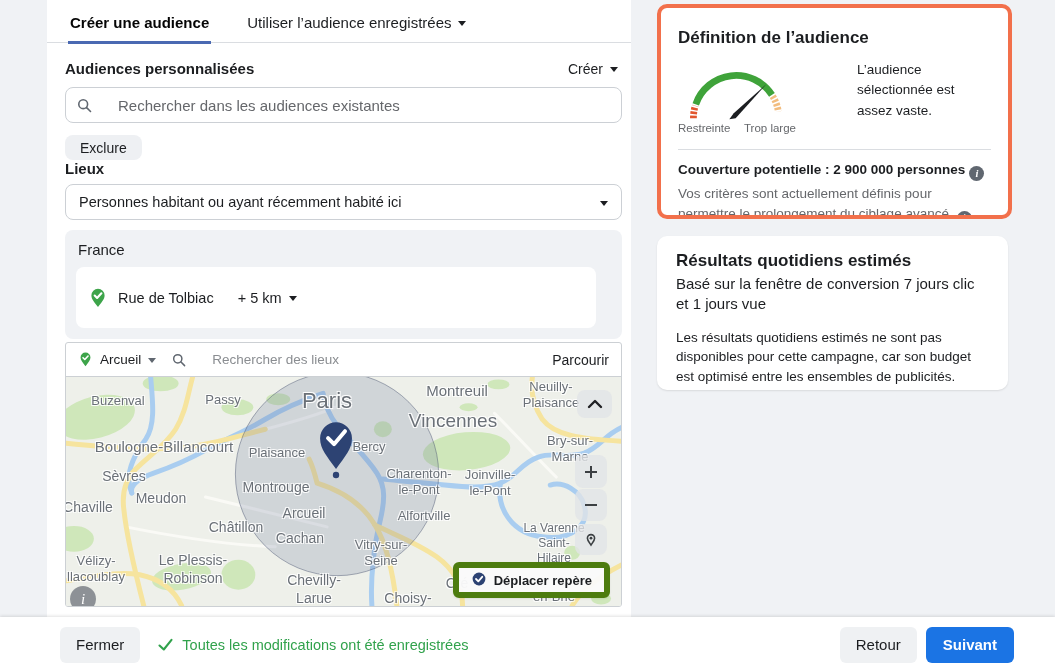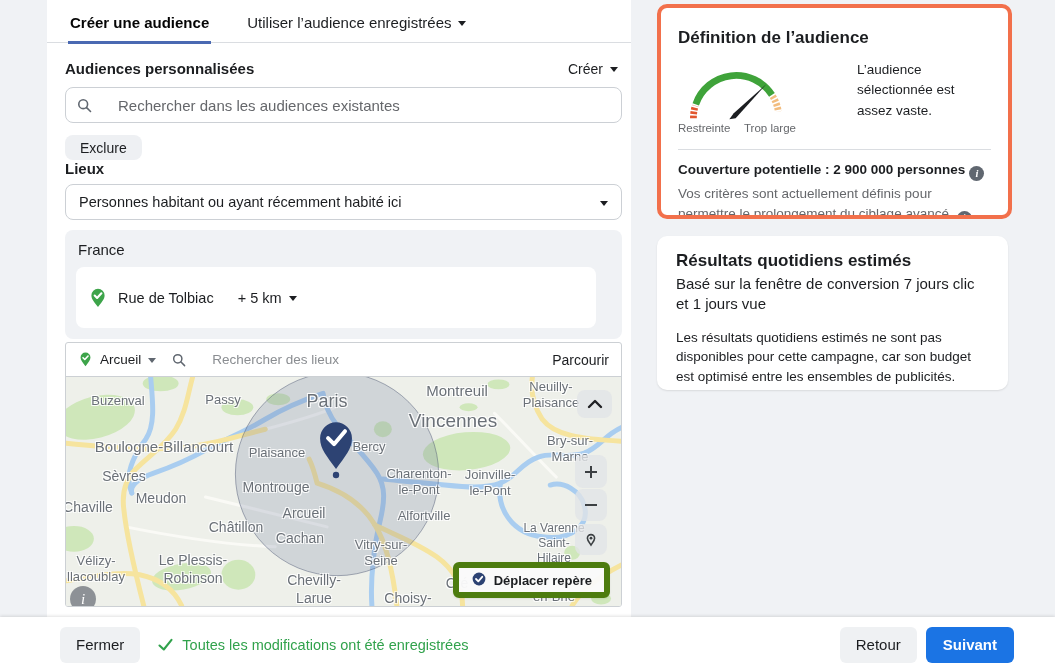--- a/index.html
+++ b/index.html
@@ -197,21 +197,21 @@
               <path d="M 468 0 C 466 16 470 30 478 42 C 490 58 516 62 558 64"></path>
               <path d="M 558 188 C 538 198 520 210 508 229"></path>
               <path d="M 0 204 C 28 200 52 194 74 198 C 94 202 108 212 116 229"></path>
             </g>
             <circle cx="272" cy="97" r="102" fill="rgba(104,120,155,0.22)" stroke="rgba(84,95,120,0.5)" stroke-width="1"></circle>
           </svg>
 
           <div style="position:absolute;left:0;top:0;width:556px;height:229px;">
               <span class="map-label" style="left: 52px; top: 24px; font-size: 13px;">Buzenval</span>
               <span class="map-label" style="left: 157px; top: 23px; font-size: 13px;">Passy</span>
-              <span class="map-label" style="left: 261px; top: 24px; font-size: 18px; text-align: right;">Paris</span>
+              <span class="map-label" style="left: 261px; top: 24px; font-size: 22px; text-align: right;">Paris</span>
               <span class="map-label" style="left: 391px; top: 14px; font-size: 15px;">Montreuil</span>
               <span class="map-label" style="left: 485px; top: 18px; font-size: 13px;">Neuilly-
 Plaisance</span>
               <span class="map-label" style="left: 387px; top: 44px; font-size: 19px;">Vincennes</span>
               <span class="map-label" style="left: 98px; top: 70px; font-size: 15px;">Boulogne-Billancourt</span>
               <span class="map-label" style="left: 211px; top: 76px; font-size: 13px;">Plaisance</span>
               <span class="map-label" style="left: 303px; top: 70px; font-size: 13px;">Bercy</span>
               <span class="map-label" style="left: 504px; top: 72px; font-size: 13px;">Bry-sur-
 Marne</span>
               <span class="map-label" style="left: 58px; top: 100px; font-size: 14px;">Sèvres</span>

